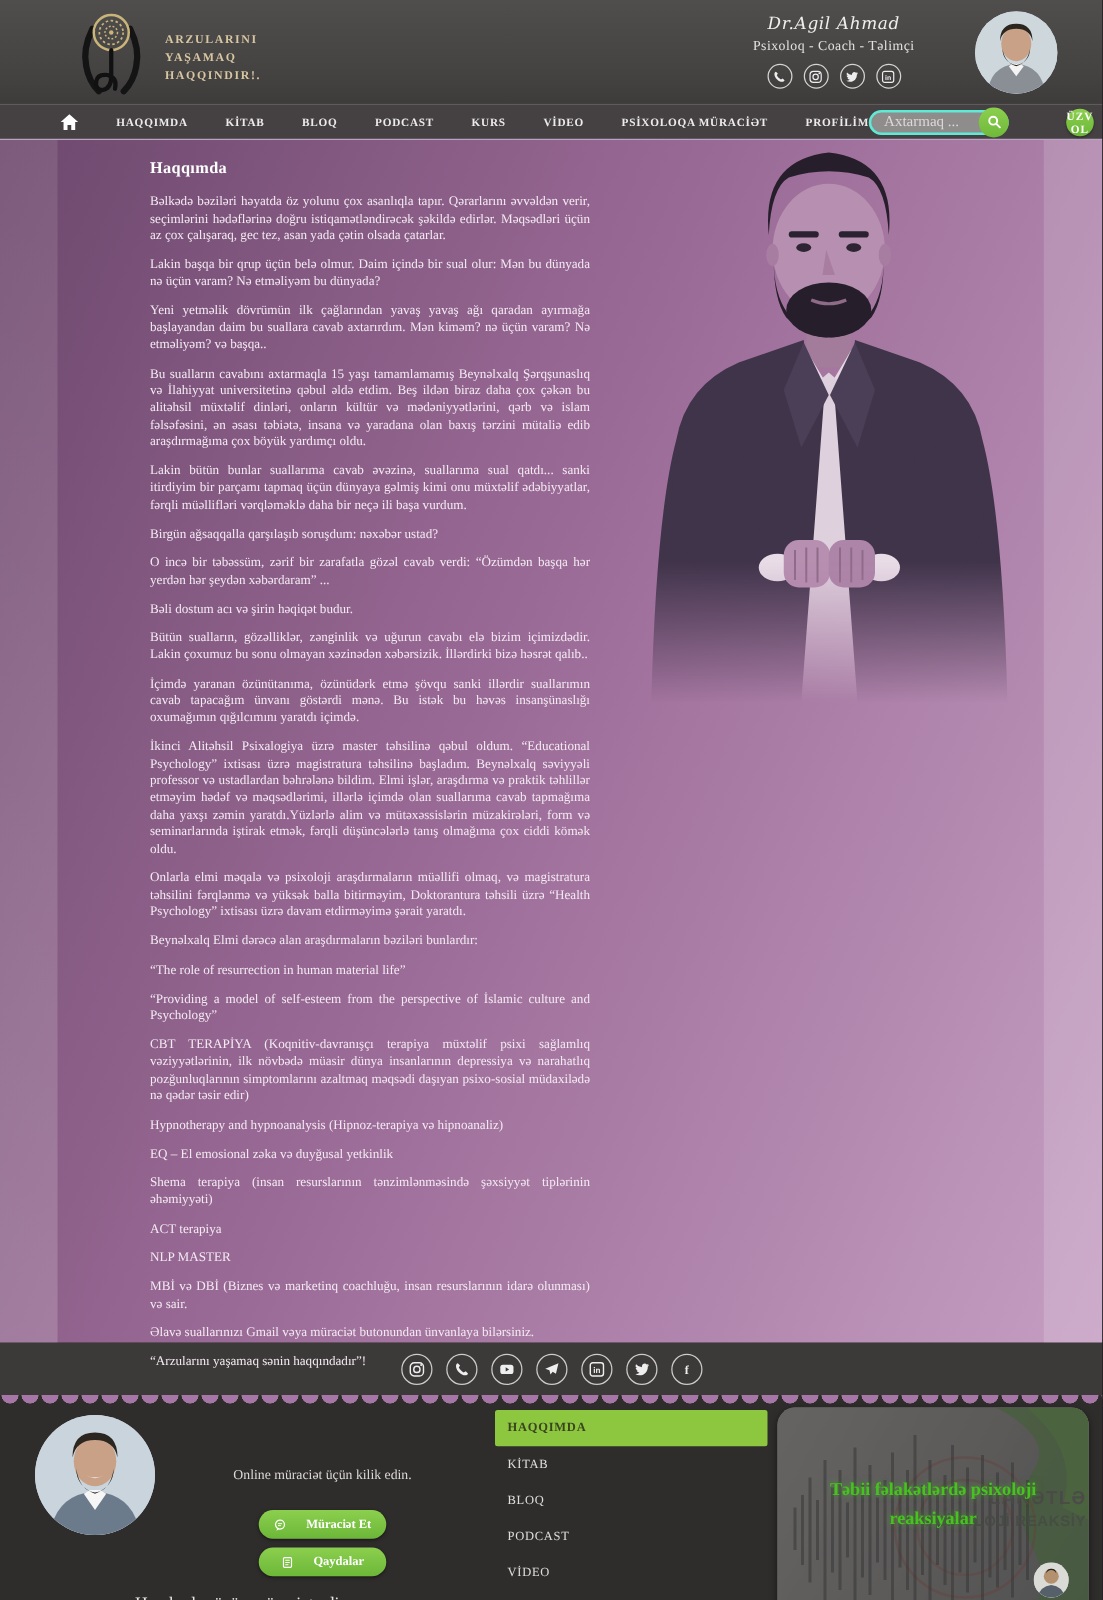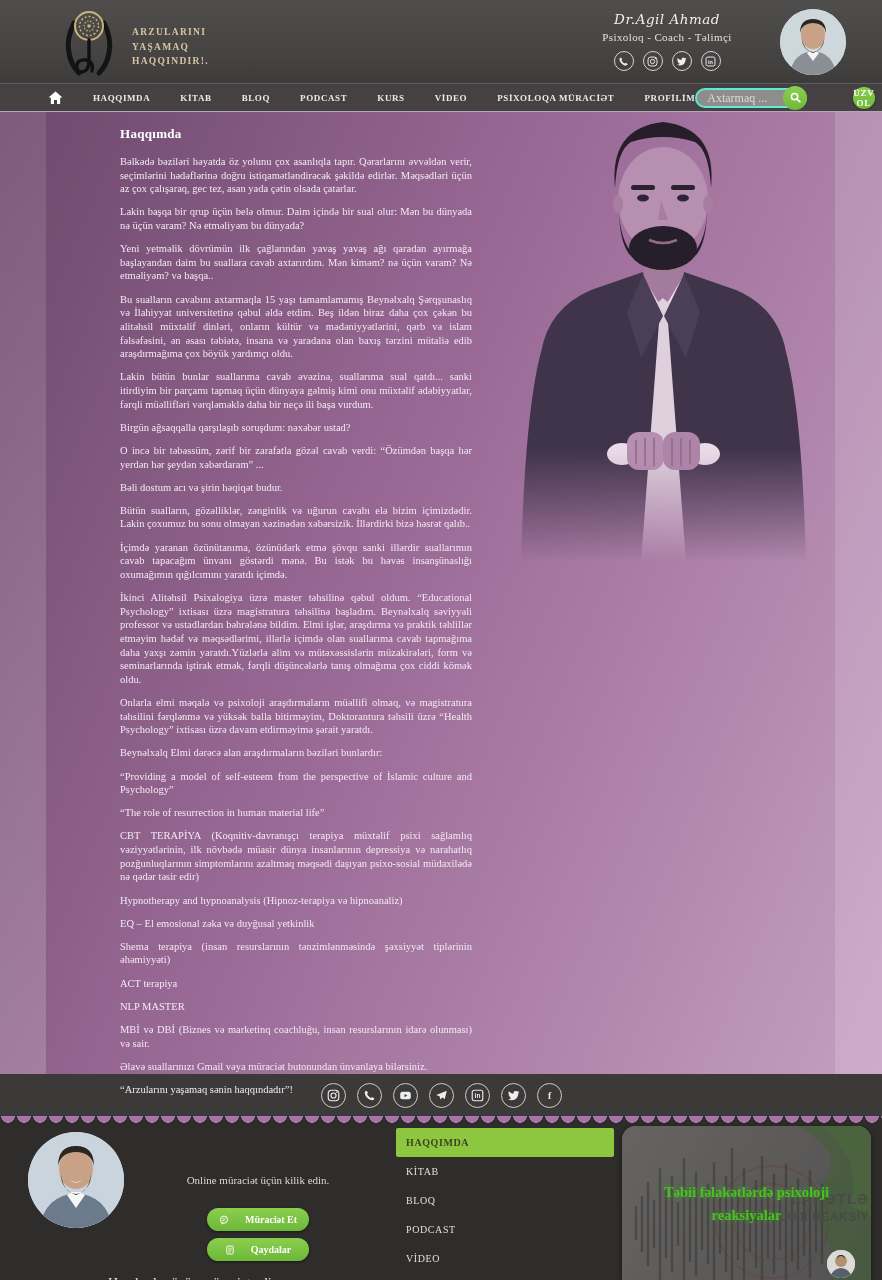--- a/index.html
+++ b/index.html
@@ -264,22 +264,22 @@
           <p>Bu sualların cavabını axtarmaqla 15 yaşı tamamlamamış Beynəlxalq Şərqşunaslıq və İlahiyyat universitetinə qəbul əldə etdim. Beş ildən biraz daha çox çəkən bu alitəhsil müxtəlif dinləri, onların kültür və mədəniyyətlərini, qərb və islam fəlsəfəsini, ən əsası təbiətə, insana və yaradana olan baxış tərzini mütaliə edib araşdırmağıma çox böyük yardımçı oldu.</p>
           <p>Lakin bütün bunlar suallarıma cavab əvəzinə, suallarıma sual qatdı... sanki itirdiyim bir parçamı tapmaq üçün dünyaya gəlmiş kimi onu müxtəlif ədəbiyyatlar, fərqli müəllifləri vərqləməklə daha bir neçə ili başa vurdum.</p>
           <p>Birgün ağsaqqalla qarşılaşıb soruşdum: nəxəbər ustad?</p>
           <p>O incə bir təbəssüm, zərif bir zarafatla gözəl cavab verdi: “Özümdən başqa hər yerdən hər şeydən xəbərdaram” ...</p>
           <p>Bəli dostum acı və şirin həqiqət budur.</p>
           <p>Bütün sualların, gözəlliklər, zənginlik və uğurun cavabı elə bizim içimizdədir. Lakin çoxumuz bu sonu olmayan xəzinədən xəbərsizik. İllərdirki bizə həsrət qalıb..</p>
           <p>İçimdə yaranan özünütanıma, özünüdərk etmə şövqu sanki illərdir suallarımın cavab tapacağım ünvanı göstərdi mənə. Bu istək bu həvəs insanşünaslığı oxumağımın qığılcımını yaratdı içimdə.</p>
           <p>İkinci Alitəhsil Psixalogiya üzrə master təhsilinə qəbul oldum. “Educational Psychology” ixtisası üzrə magistratura təhsilinə başladım. Beynəlxalq səviyyəli professor və ustadlardan bəhrələnə bildim. Elmi işlər, araşdırma və praktik təhlillər etməyim hədəf və məqsədlərimi, illərlə içimdə olan suallarıma cavab tapmağıma daha yaxşı zəmin yaratdı.Yüzlərlə alim və mütəxəssislərin müzakirələri, form və seminarlarında iştirak etmək, fərqli düşüncələrlə tanış olmağıma çox ciddi kömək oldu.</p>
           <p>Onlarla elmi məqalə və psixoloji araşdırmaların müəllifi olmaq, və magistratura təhsilini fərqlənmə və yüksək balla bitirməyim, Doktorantura təhsili üzrə “Health Psychology” ixtisası üzrə davam etdirməyimə şərait yaratdı.</p>
           <p>Beynəlxalq Elmi dərəcə alan araşdırmaların bəziləri bunlardır:</p>
+          <p> “The role of resurrection in human material life”</p>
           <p>“Providing a model of self-esteem from the perspective of İslamic culture and Psychology”</p>
-          <p> “The role of resurrection in human material life”</p>
           <p>CBT TERAPİYA (Koqnitiv-davranışçı terapiya müxtəlif psixi sağlamlıq vəziyyətlərinin, ilk növbədə müasir dünya insanlarının depressiya və narahatlıq pozğunluqlarının simptomlarını azaltmaq məqsədi daşıyan psixo-sosial müdaxilədə nə qədər təsir edir)</p>
           <p>Hypnotherapy and hypnoanalysis (Hipnoz-terapiya və hipnoanaliz)</p>
           <p>EQ – El emosional zəka və duyğusal yetkinlik</p>
           <p>Shema terapiya (insan resurslarının tənzimlənməsində şəxsiyyət tiplərinin əhəmiyyəti)</p>
           <p>ACT terapiya</p>
           <p>NLP MASTER</p>
           <p>MBİ və DBİ (Biznes və marketinq coachluğu, insan resurslarının idarə olunması) və sair.</p>
           <p>Əlavə suallarınızı Gmail vəya müraciət butonundan ünvanlaya bilərsiniz.</p>
           <p>“Arzularını yaşamaq sənin haqqındadır”!</p>
         </div>

